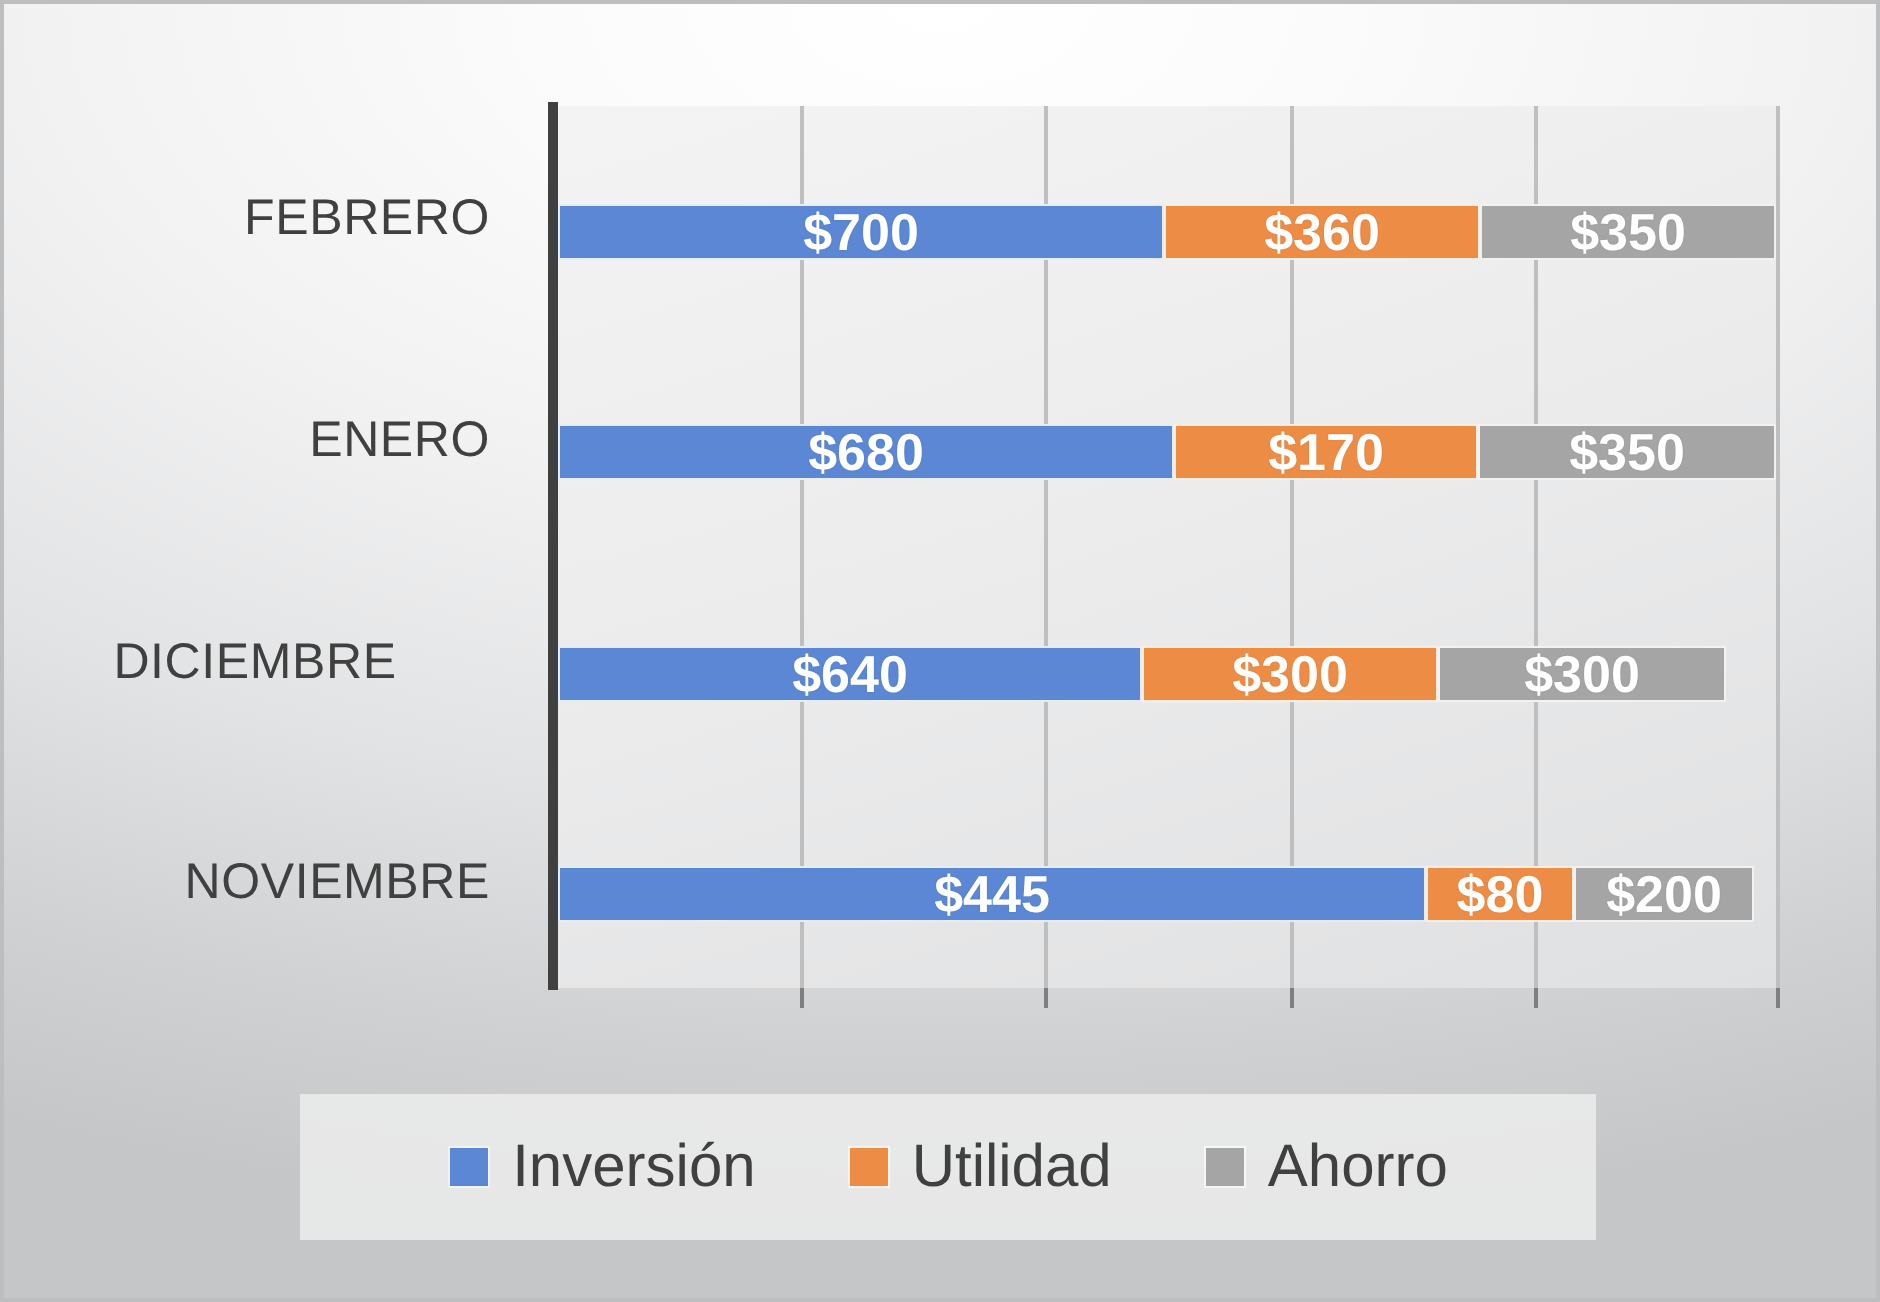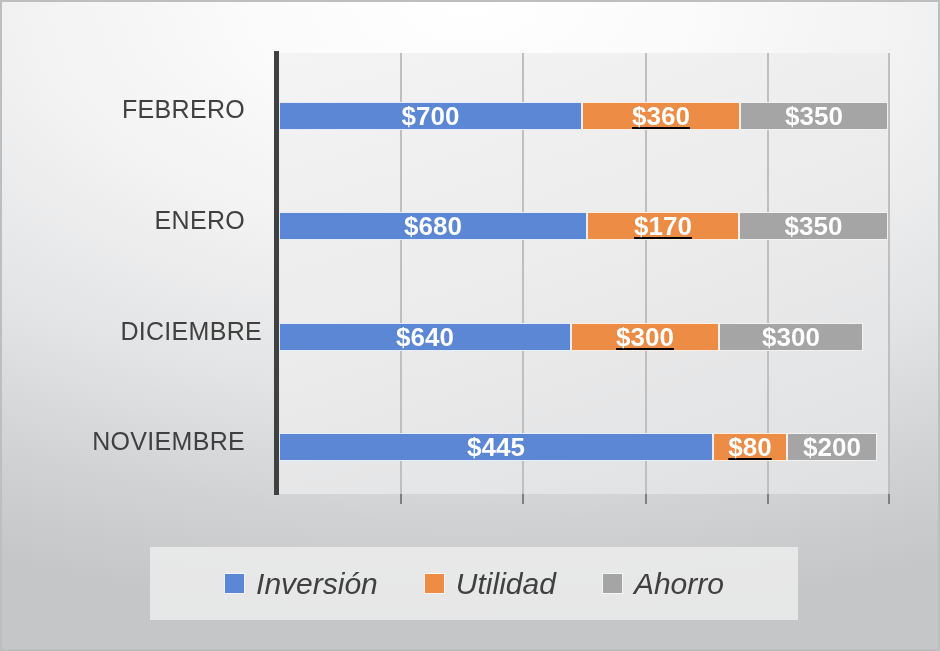--- a/index.html
+++ b/index.html
@@ -91,21 +91,21 @@
   .seg {
     position: relative;
     display: flex;
     align-items: center;
     justify-content: center;
     box-sizing: border-box;
     border: 1px solid rgba(255,255,255,0.85);
     overflow: hidden;
   }
   .seg.inv   { background: #5B87D4; }
-  .seg.util  { background: #ED8C45; text-decoration: underline; }
+  .seg.util  { background: #ED8C45; }
   .seg.ahor  { background: #A5A5A5; }
 
   .seg-label {
     color: #ffffff;
     font-size: 26px;
     font-weight: bold;
     white-space: nowrap;
     line-height: 1;
     text-shadow: 0 0 1px rgba(0,0,0,0.10);
   }
@@ -131,21 +131,20 @@
   .legend-swatch {
     width: 21px;
     height: 21px;
     border: 1px solid rgba(255,255,255,0.9);
     box-sizing: border-box;
   }
   .legend-text {
     color: #404040;
     font-size: 30px;
     white-space: nowrap;
-    font-style: italic;
   }
 </style>
 </head>
 <body>
 
 <div id="chart-frame">
 
   <div id="plot-area">
     <div class="gridline" style="left:121px"></div>
     <div class="gridline" style="left:243px"></div>
@@ -205,21 +204,21 @@
       <div class="seg ahor" style="width:90px">
         <span class="seg-label">$200</span>
       </div>
     </div>
   </div>
 
   <div id="axis-line"></div>
 
   <span class="cat-label" style="left:0px; top:204px; right:auto; width:243px;">ENERO</span>
   <span class="cat-label" style="left:0px; top:93px; right:auto; width:243px;">FEBRERO</span>
-  <span class="cat-label" style="left:17px; top:315px; right:auto; width:243px;">DICIEMBRE</span>
+  <span class="cat-label" style="left:4px; top:315px; right:auto; width:243px;text-align:center;">DICIEMBRE</span>
   <span class="cat-label" style="left:0px; top:425px; right:auto; width:243px;">NOVIEMBRE</span>
 
   <div id="legend">
     <div class="legend-item">
       <span class="legend-swatch" style="background:#5B87D4"></span>
       <span class="legend-text">Inversión</span>
     </div>
     <div class="legend-item">
       <span class="legend-swatch" style="background:#ED8C45"></span>
       <span class="legend-text">Utilidad</span>

